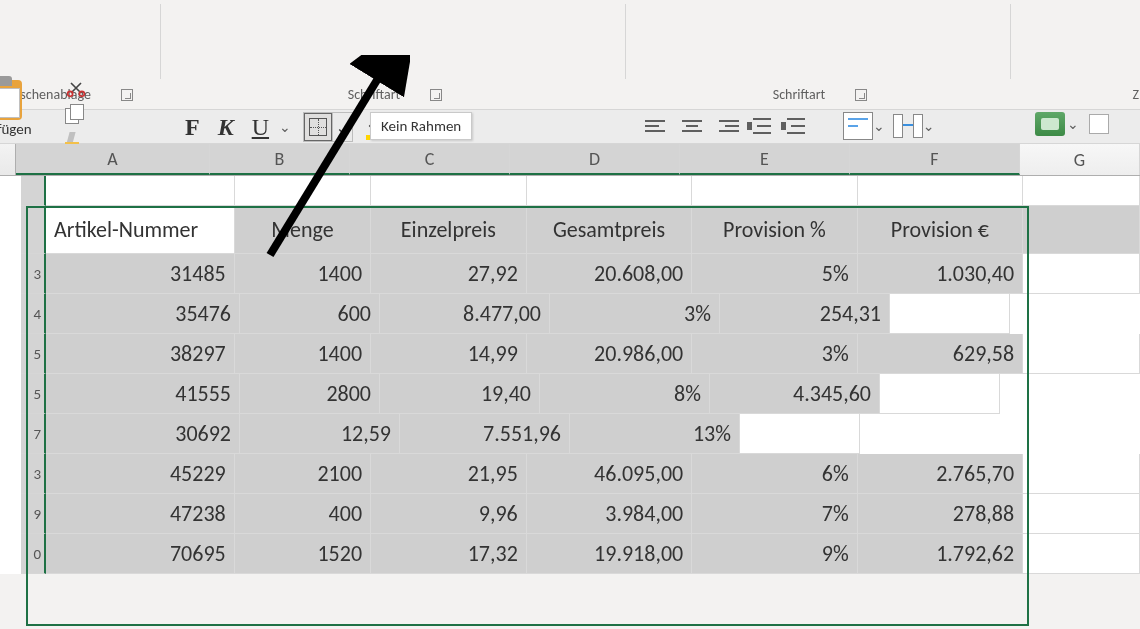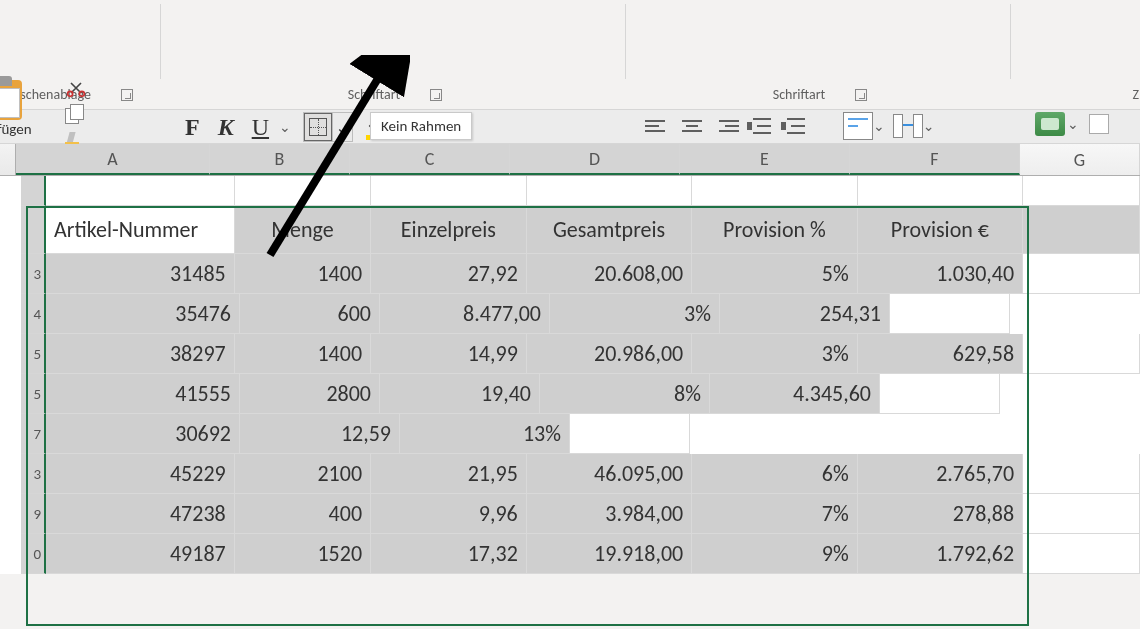--- a/index.html
+++ b/index.html
@@ -421,20 +421,21 @@
         <div class="cell cB">2800</div>
         <div class="cell cC">19,40</div>
         <div class="cell cE">8%</div>
         <div class="cell cF">4.345,60</div>
         <div class="cell cG"></div>
     </div>
     <div class="grow">
       <div class="rh sel">7</div>
       <div class="cell cA">30692</div>
         <div class="cell cC">12,59</div>
+        <div class="cell cD">7.551,96</div>
         <div class="cell cE">13%</div>
         <div class="cell cG"></div>
     </div>
     <div class="grow">
       <div class="rh sel">3</div>
       <div class="cell cA">45229</div>
         <div class="cell cB">2100</div>
         <div class="cell cC">21,95</div>
         <div class="cell cD">46.095,00</div>
         <div class="cell cE">6%</div>
@@ -446,21 +447,21 @@
       <div class="cell cA">47238</div>
         <div class="cell cB">400</div>
         <div class="cell cC">9,96</div>
         <div class="cell cD">3.984,00</div>
         <div class="cell cE">7%</div>
         <div class="cell cF">278,88</div>
         <div class="cell cG"></div>
     </div>
     <div class="grow">
       <div class="rh sel">0</div>
-      <div class="cell cA">49187</div>
+      <div class="cell cA">70695</div>
         <div class="cell cB">1520</div>
         <div class="cell cC">17,32</div>
         <div class="cell cD">19.918,00</div>
         <div class="cell cE">9%</div>
         <div class="cell cF">1.792,62</div>
         <div class="cell cG"></div>
     </div>
   </div>
 
   <div class="marquee" style="left:26px;top:62px;width:1003px;height:420px;"></div>

